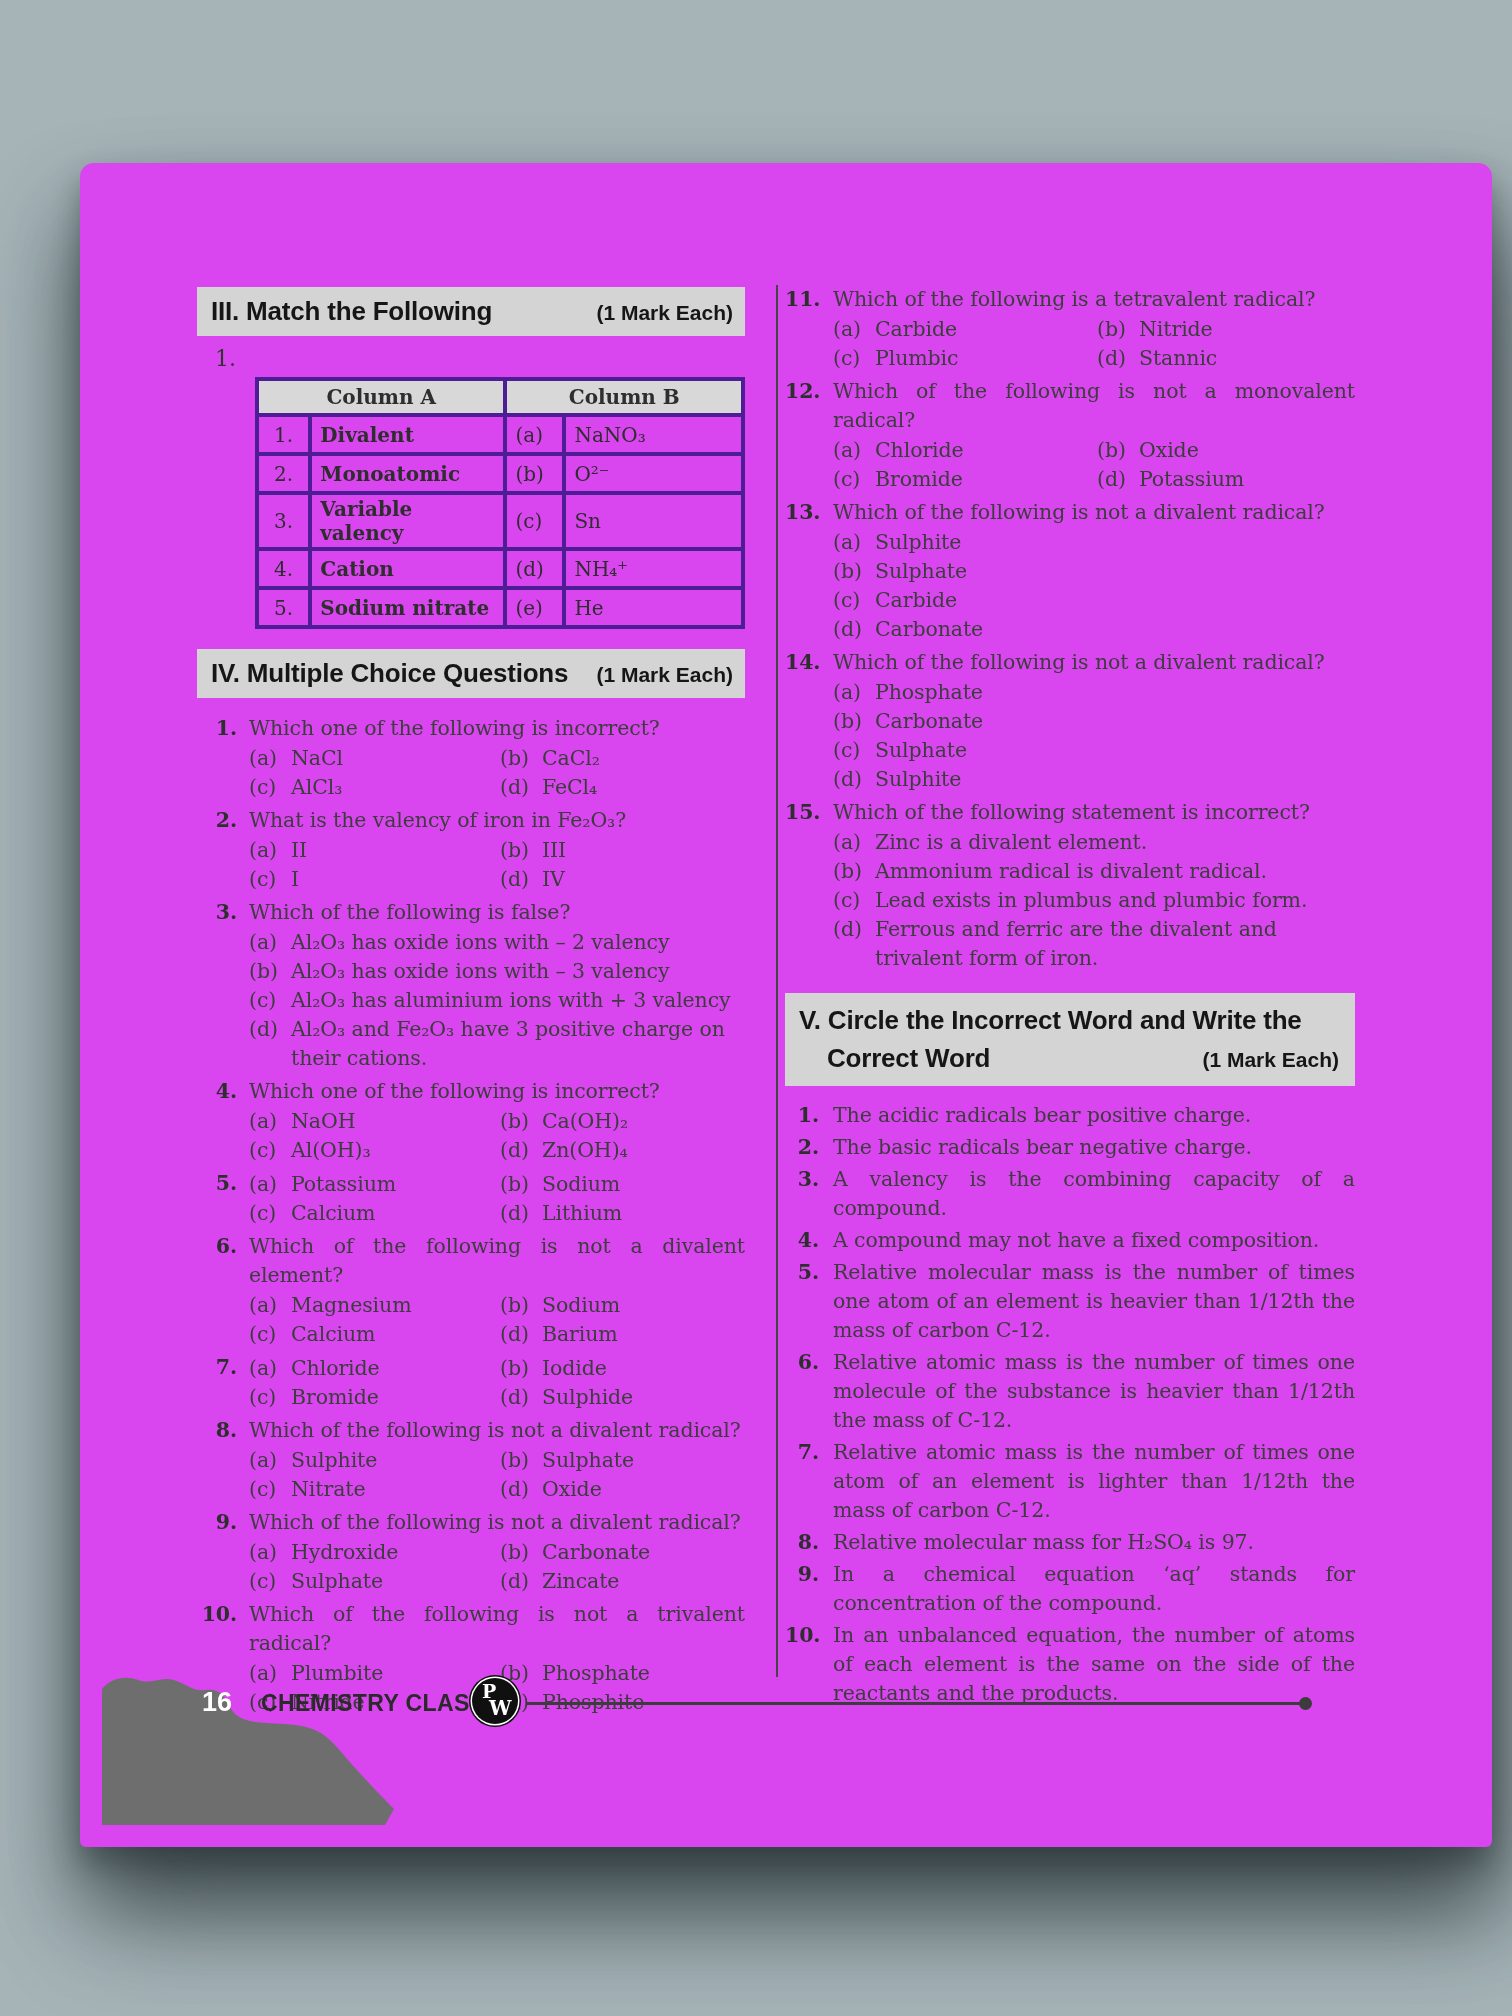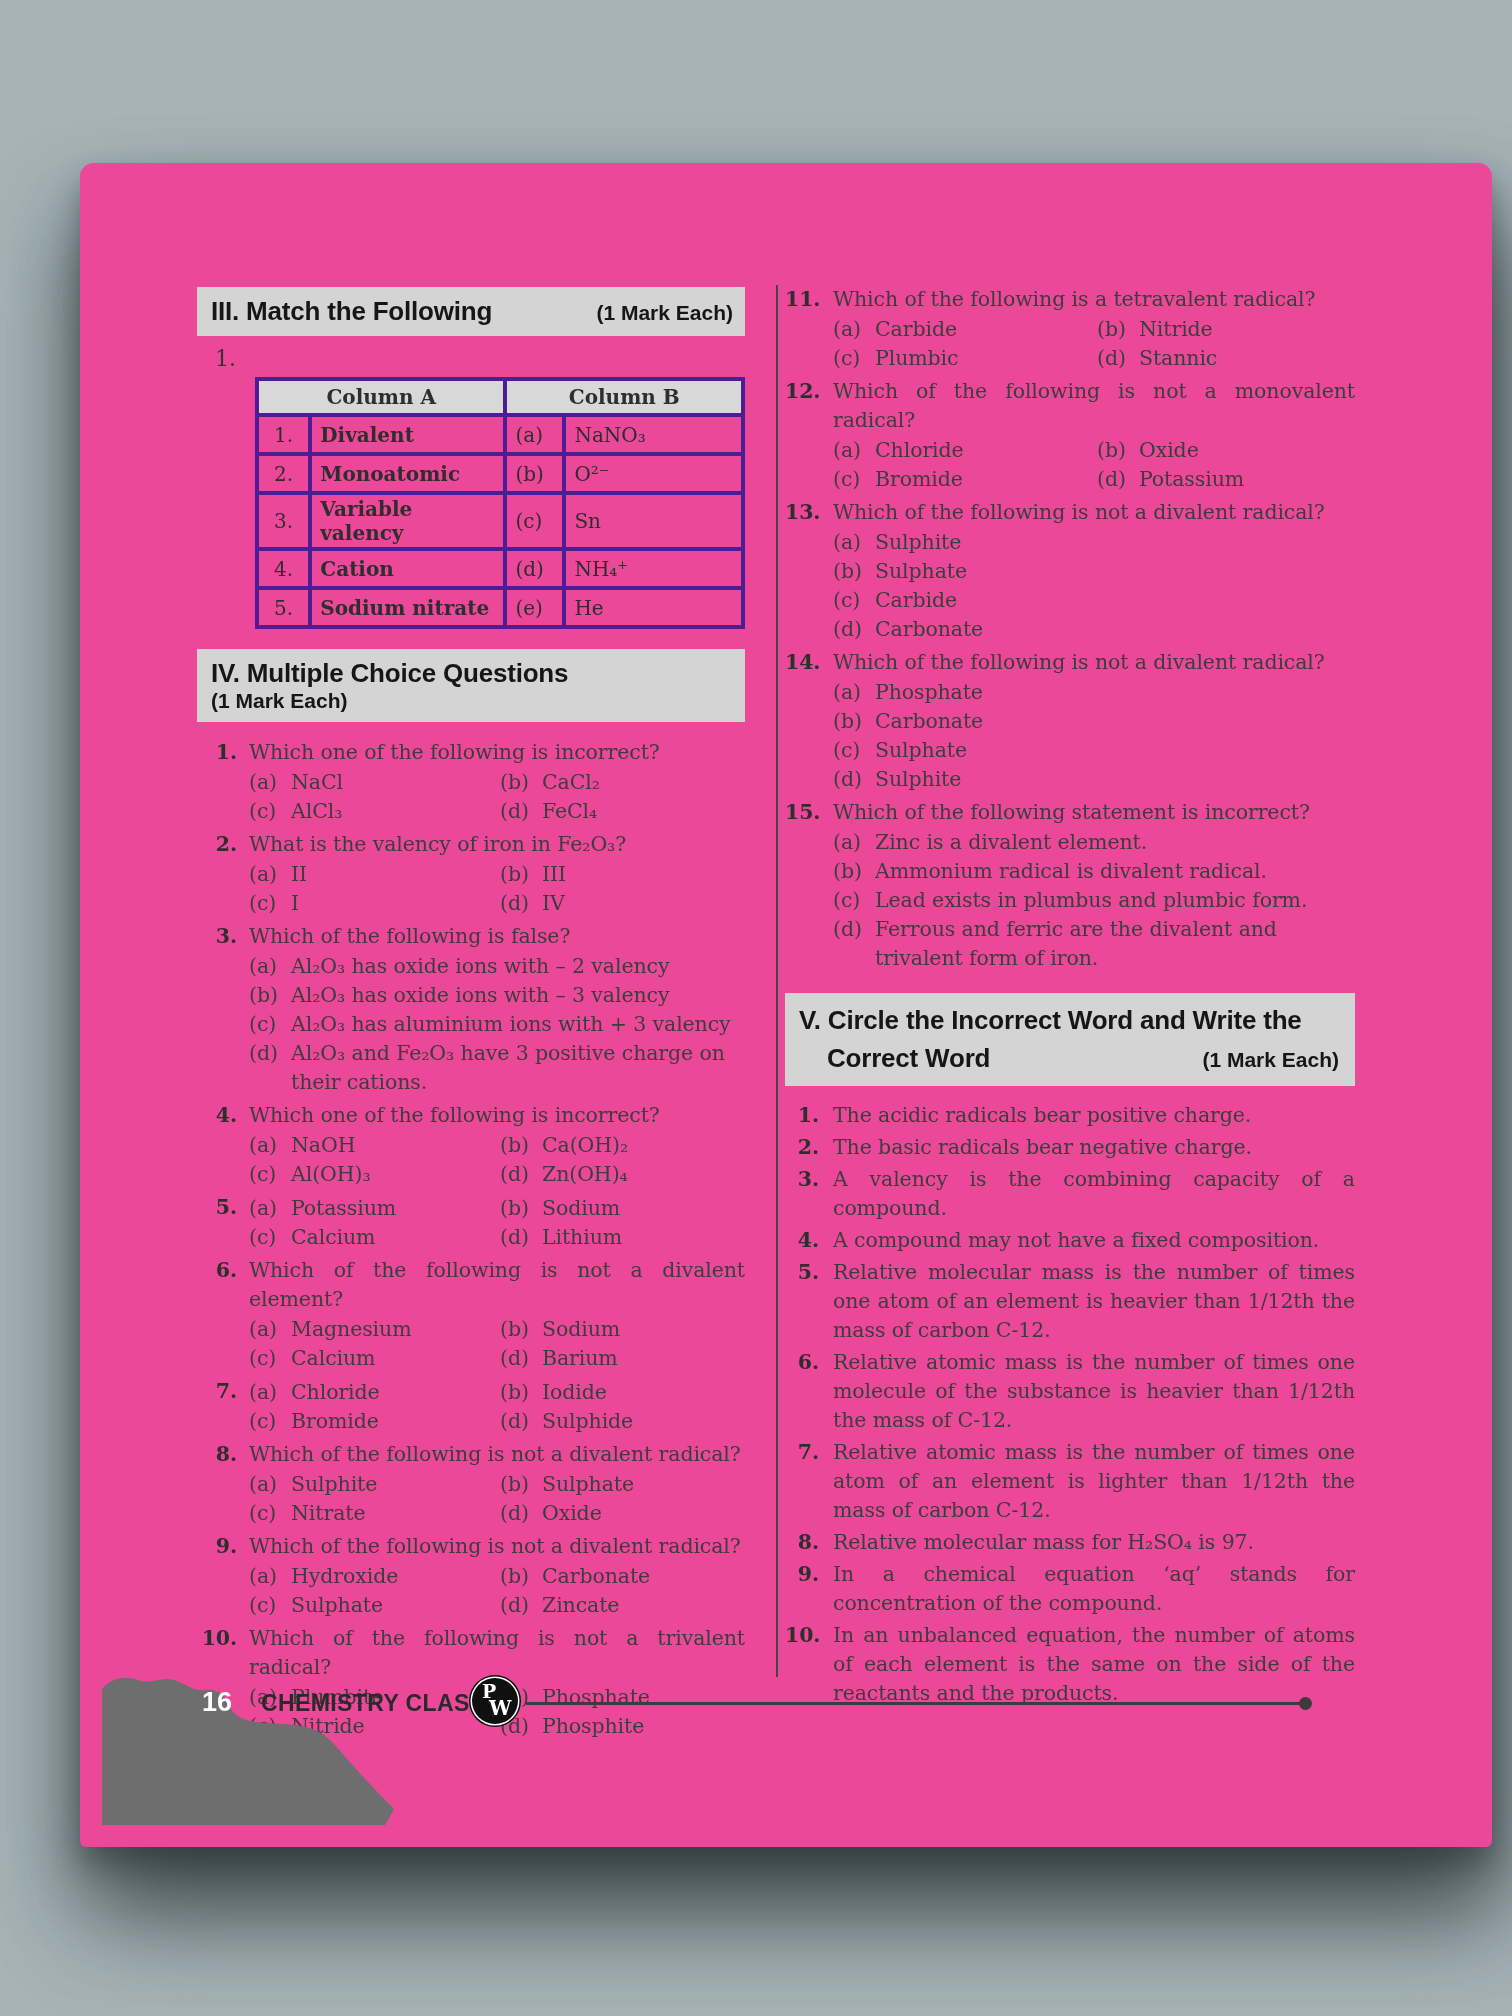--- a/index.html
+++ b/index.html
@@ -1,18 +1,18 @@
 <!DOCTYPE html>
 <html><head>
 <meta charset="utf-8">
 <style>
   html,body{margin:0;padding:0;}
   .stage{position:relative;width:1512px;height:2016px;background:#a6b4b8;overflow:hidden;
          font-family:"DejaVu Serif","DejaVu Sans",serif;}
-  .paper{position:absolute;left:80px;top:163px;width:1412px;height:1684px;background:#ec4899;
+  .paper{position:absolute;left:80px;top:163px;width:1412px;height:1684px;background:#d946ef;
          border-radius:14px 14px 6px 6px;
          box-shadow:0 16px 28px rgba(24,34,37,.35), 0 55px 85px rgba(24,34,37,.55), 18px 70px 110px rgba(24,34,37,.4);}
   .divider{position:absolute;left:696px;top:122px;width:2px;height:1392px;background:#454545;}
   .col{position:absolute;}
   .col-left{left:117px;top:124px;width:548px;}
   .col-right{left:705px;top:122px;width:570px;}
 
   .sec-header{background:#d4d4d4;display:flex;justify-content:space-between;align-items:baseline;
               padding:9px 12px 9px 14px;font-family:"Liberation Sans","DejaVu Sans",sans-serif;color:#161616;}
   .sec-title{font-weight:700;font-size:26px;letter-spacing:-0.2px;}
@@ -21,21 +21,21 @@
   .match-num{font-size:22px;color:#333;margin:10px 0 6px 18px;}
   .match-table{border-collapse:collapse;margin-left:58px;width:490px;font-size:20px;color:#2e2e2e;}
   .match-table th,.match-table td{border:4px solid #4c1d95;padding:2px 8px;}
   .match-table th{background:#d8d8d8;font-weight:700;height:28px;}
   .match-table td{height:31px;}
   .c-num{width:40px;text-align:center;}
   .c-a{width:192px;font-weight:bold;}
   .c-let{width:44px;}
   .c-b{width:200px;}
 
-  .mt20{margin-top:20px;flex-direction:column;}
+  .mt20{margin-top:20px;}
   .qlist{margin-top:16px;font-size:20.5px;line-height:29px;color:#3d3d3d;letter-spacing:-0.1px;}
   .col-right .qlist{margin-top:0;}
   .q{display:flex;margin-bottom:4px;}
   .qnum{flex:none;width:52px;padding-right:12px;box-sizing:border-box;text-align:right;font-weight:700;color:#2e2e2e;}
   .col-right .qnum{width:48px;padding-right:14px;}
   .qbody{flex:1;min-width:0;}
   .qtext{text-align:justify;}
   .opts{margin-top:1px;}
   .opts.grid{display:grid;grid-template-columns:1fr 1fr;column-gap:6px;}
   .opt{display:flex;}

